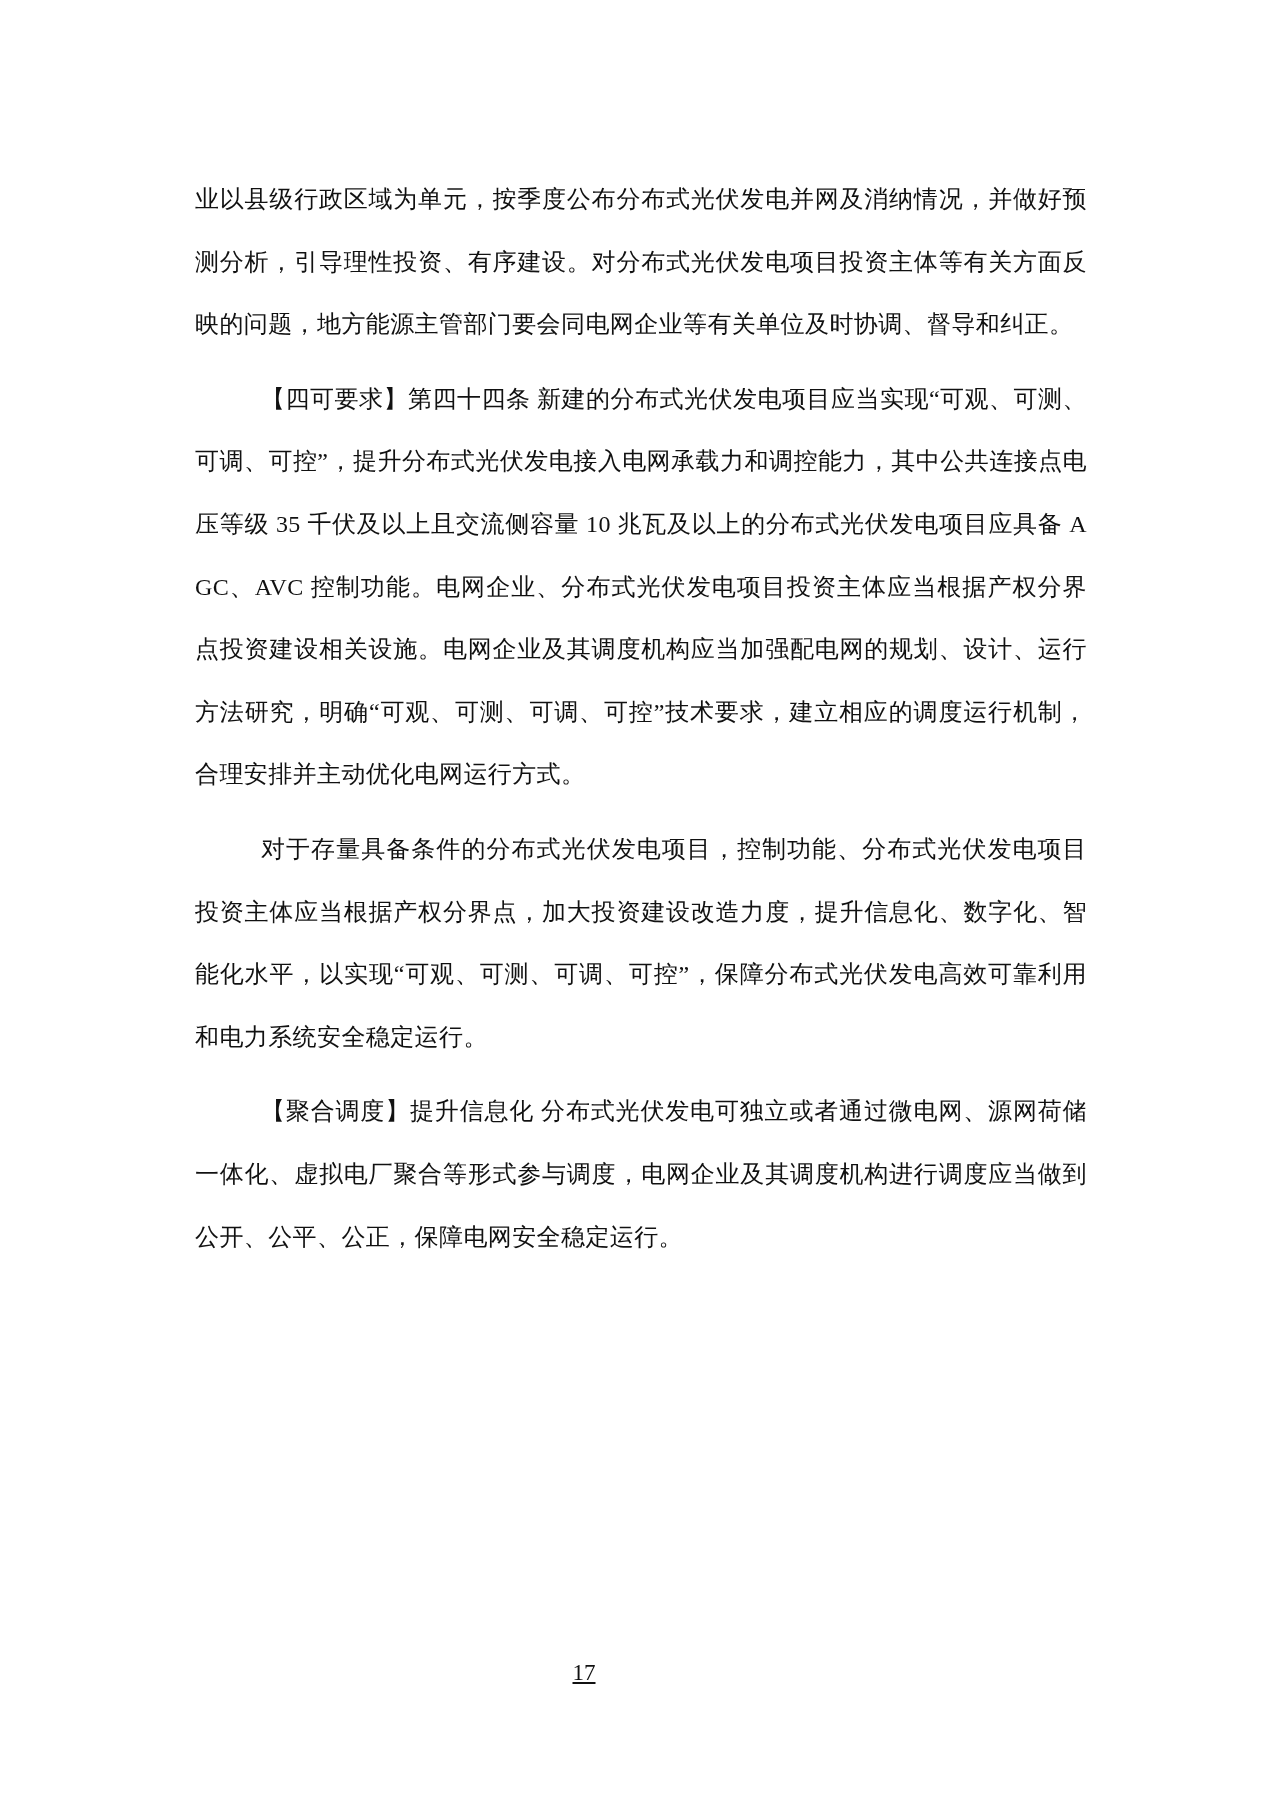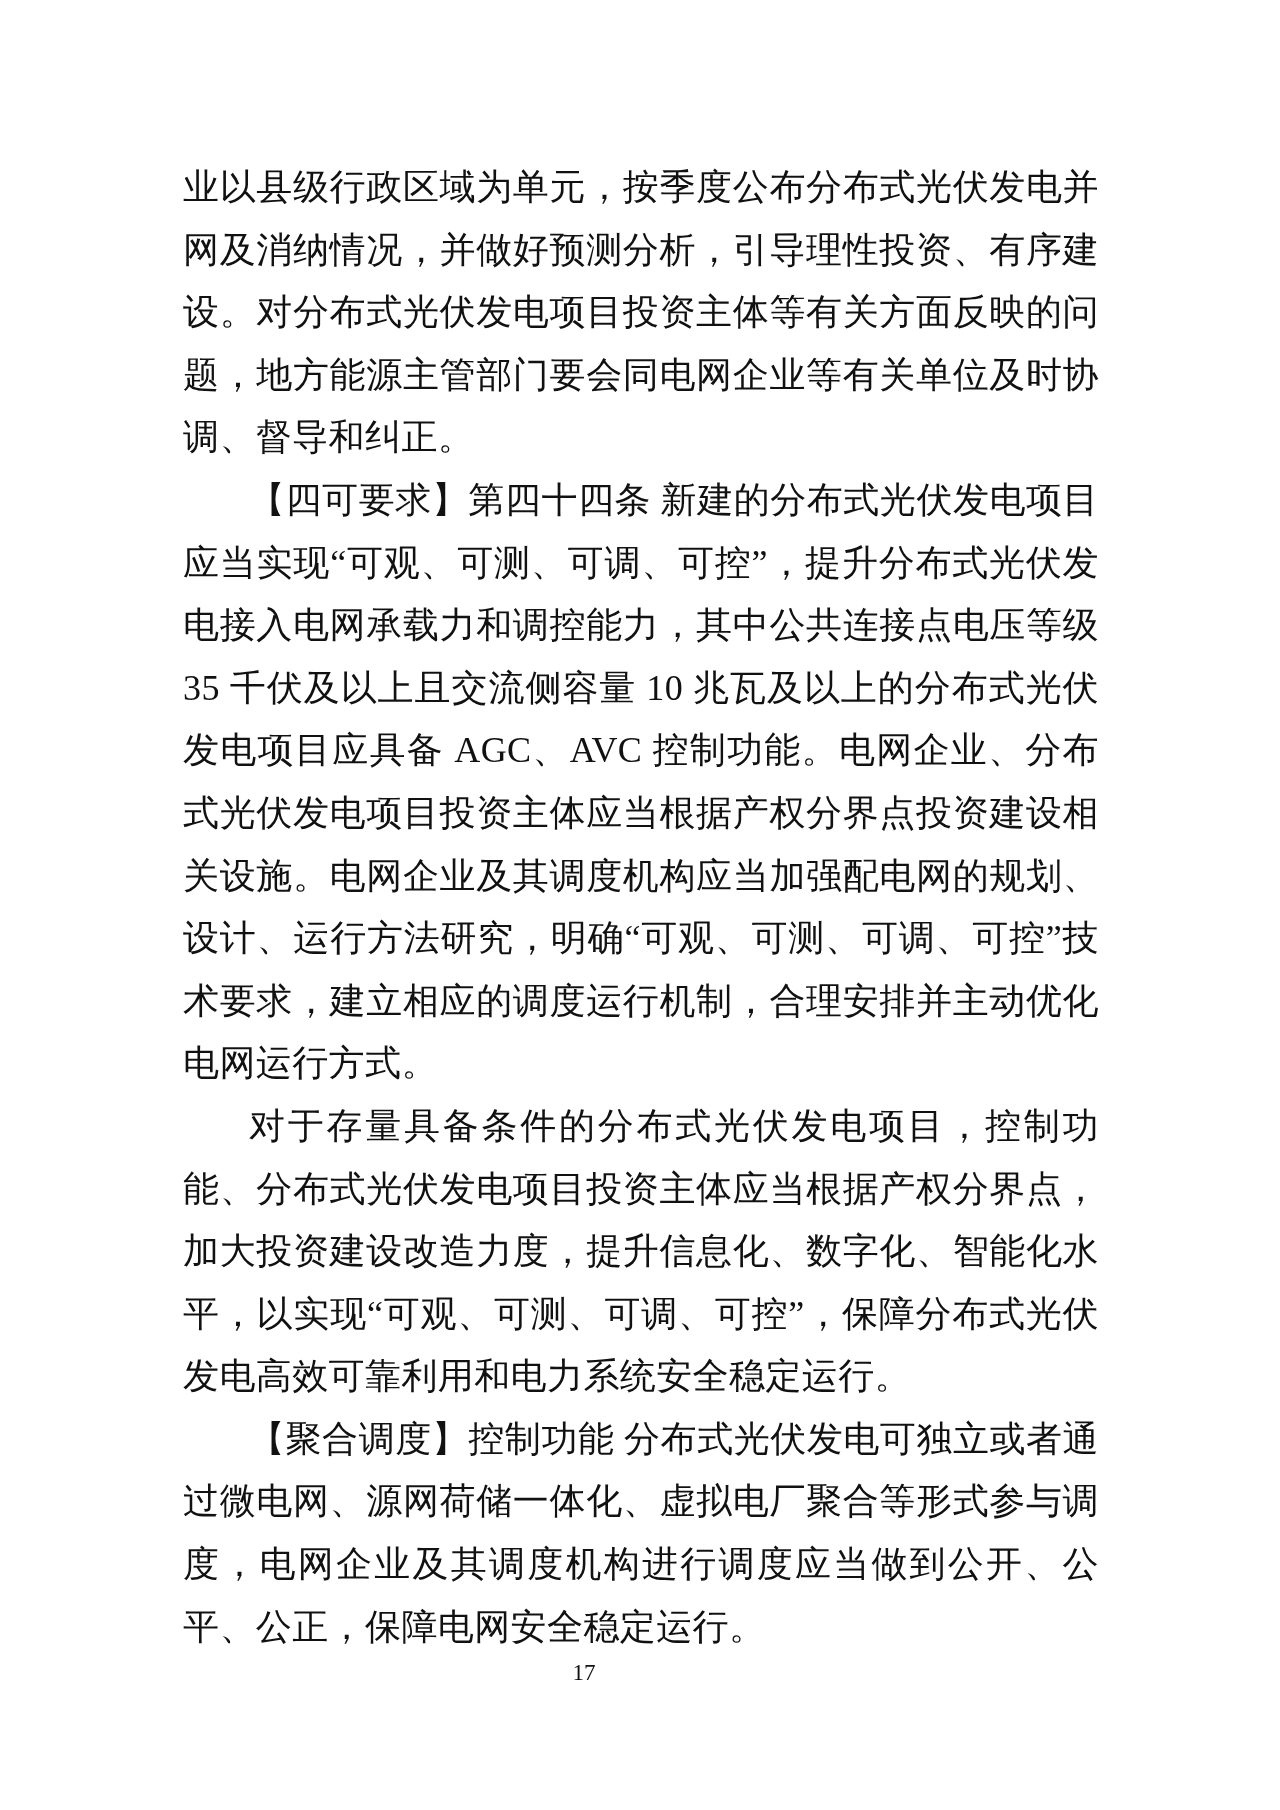--- a/index.html
+++ b/index.html
@@ -15,47 +15,48 @@
     position: relative;
     overflow: hidden;
   }
   .page {
     position: absolute;
     left: 183px;
     top: 156px;
     width: 916px;
   }
   .para {
-    margin: 0;
-    font-size: 36px;
+    margin: 12px;
+    font-size: 24px;
     line-height: 62.6px;
     text-align: justify;
     text-justify: inter-ideograph;
     letter-spacing: 0.4px;
     word-break: break-all;
   }
   .para.indent {
     text-indent: 66px;
   }
   .lead {
     font-weight: normal;
   }
   .footer {
     position: absolute;
     top: 1660px;
     left: 0;
     width: 1168px;
     text-align: center;
     font-size: 23px;
     color: #111111;
+    text-decoration: underline;
   }
 </style>
 </head>
 <body>
 
 <div class="page">
   <p class="para"><span class="lead"></span><span>业以县级行政区域为单元，按季度公布分布式光伏发电并网及消纳情况，并做好预测分析，引导理性投资、有序建设。对分布式光伏发电项目投资主体等有关方面反映的问题，地方能源主管部门要会同电网企业等有关单位及时协调、督导和纠正。</span></p>
   <p class="para indent"><span class="lead">【四可要求】第四十四条</span><span> 新建的分布式光伏发电项目应当实现“可观、可测、可调、可控”，提升分布式光伏发电接入电网承载力和调控能力，其中公共连接点电压等级 35 千伏及以上且交流侧容量 10 兆瓦及以上的分布式光伏发电项目应具备 AGC、AVC 控制功能。电网企业、分布式光伏发电项目投资主体应当根据产权分界点投资建设相关设施。电网企业及其调度机构应当加强配电网的规划、设计、运行方法研究，明确“可观、可测、可调、可控”技术要求，建立相应的调度运行机制，合理安排并主动优化电网运行方式。</span></p>
   <p class="para indent"><span class="lead"></span><span>对于存量具备条件的分布式光伏发电项目，控制功能、分布式光伏发电项目投资主体应当根据产权分界点，加大投资建设改造力度，提升信息化、数字化、智能化水平，以实现“可观、可测、可调、可控”，保障分布式光伏发电高效可靠利用和电力系统安全稳定运行。</span></p>
-  <p class="para indent"><span class="lead">【聚合调度】控制功能</span><span> 分布式光伏发电可独立或者通过微电网、源网荷储一体化、虚拟电厂聚合等形式参与调度，电网企业及其调度机构进行调度应当做到公开、公平、公正，保障电网安全稳定运行。</span></p>
+  <p class="para indent"><span class="lead">【聚合调度】提升信息化</span><span> 分布式光伏发电可独立或者通过微电网、源网荷储一体化、虚拟电厂聚合等形式参与调度，电网企业及其调度机构进行调度应当做到公开、公平、公正，保障电网安全稳定运行。</span></p>
 </div>
 
 <div class="footer">17</div>
 
 </body></html>

